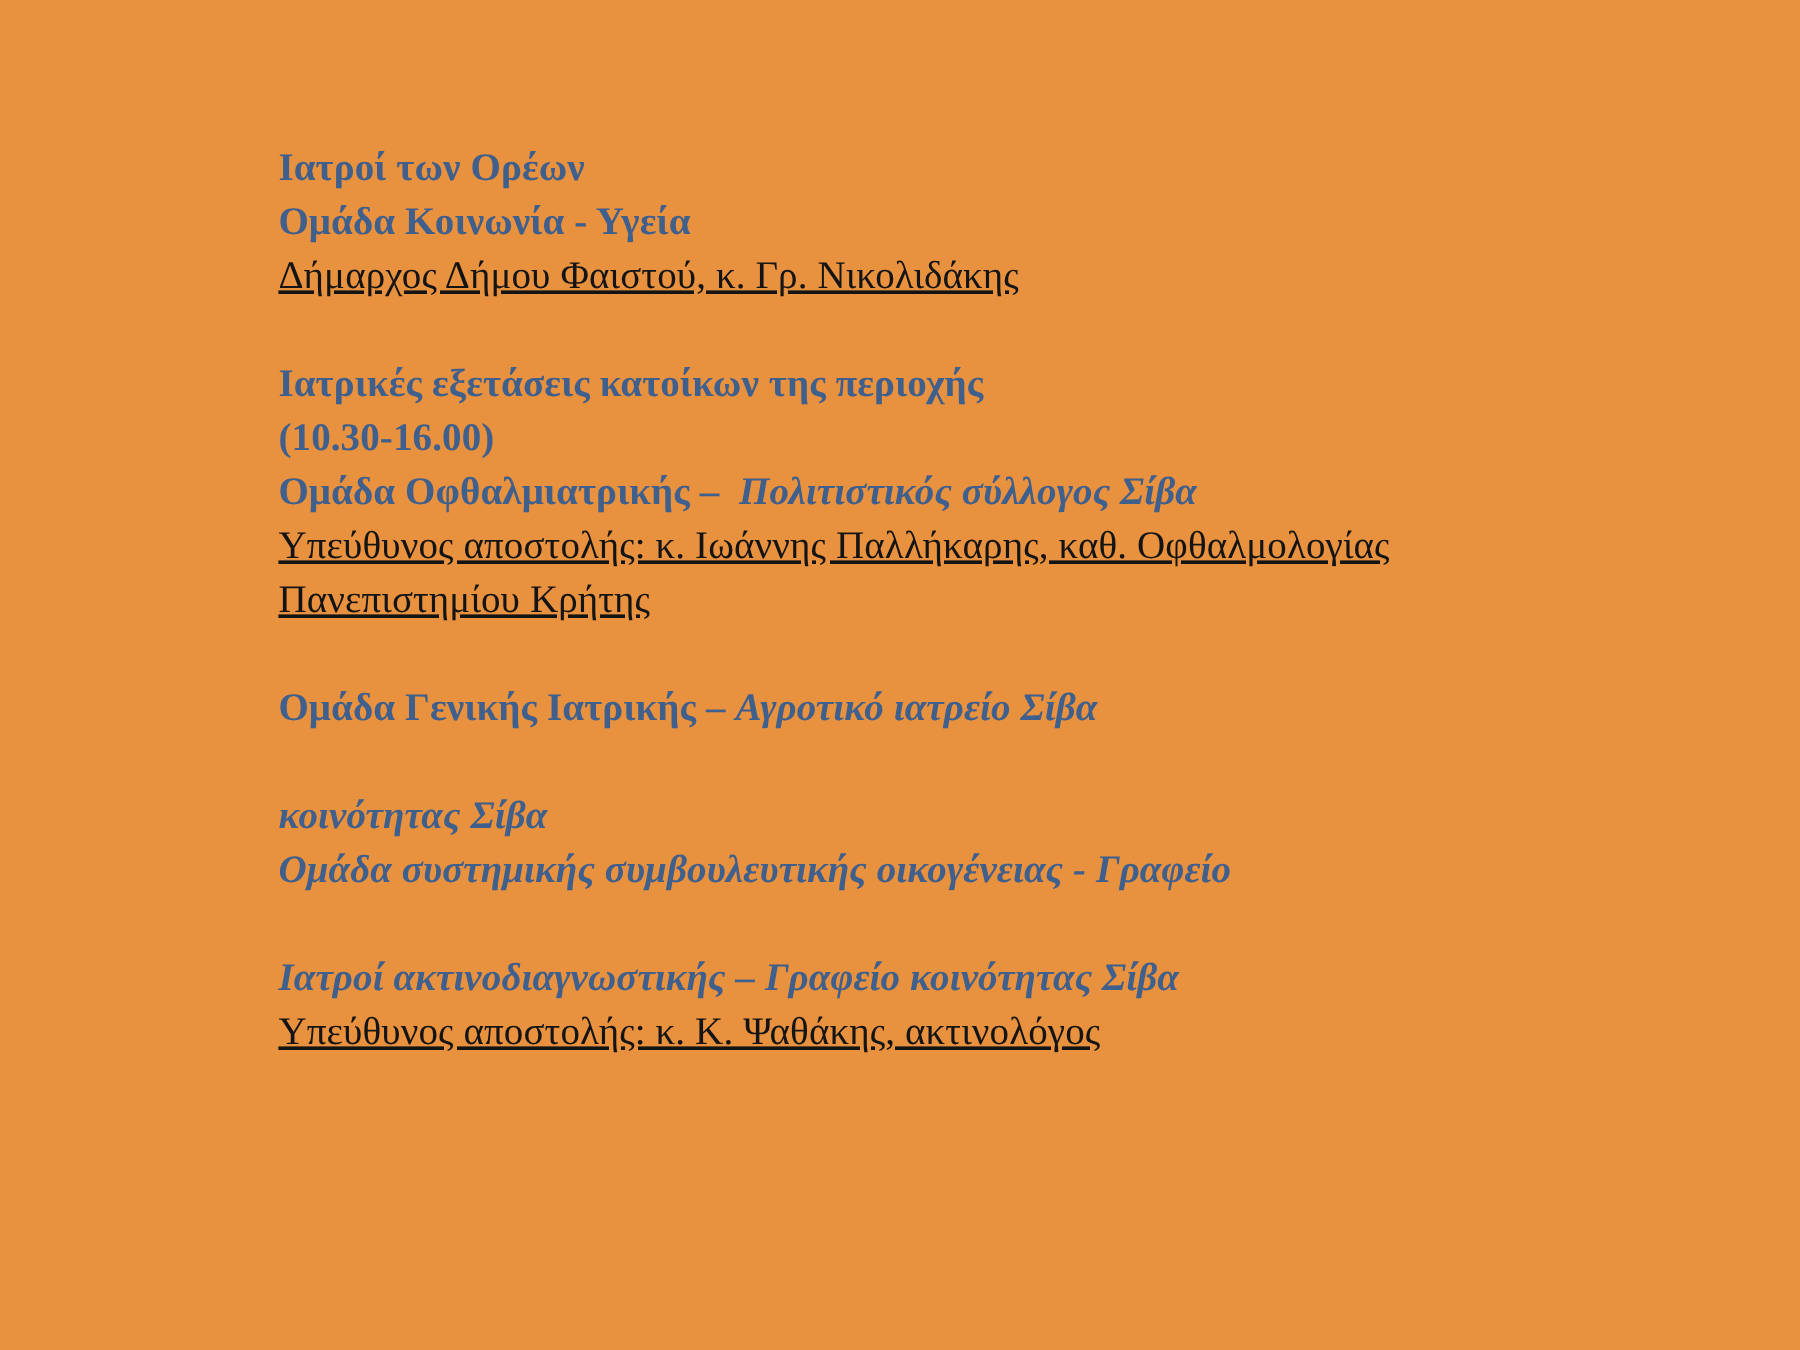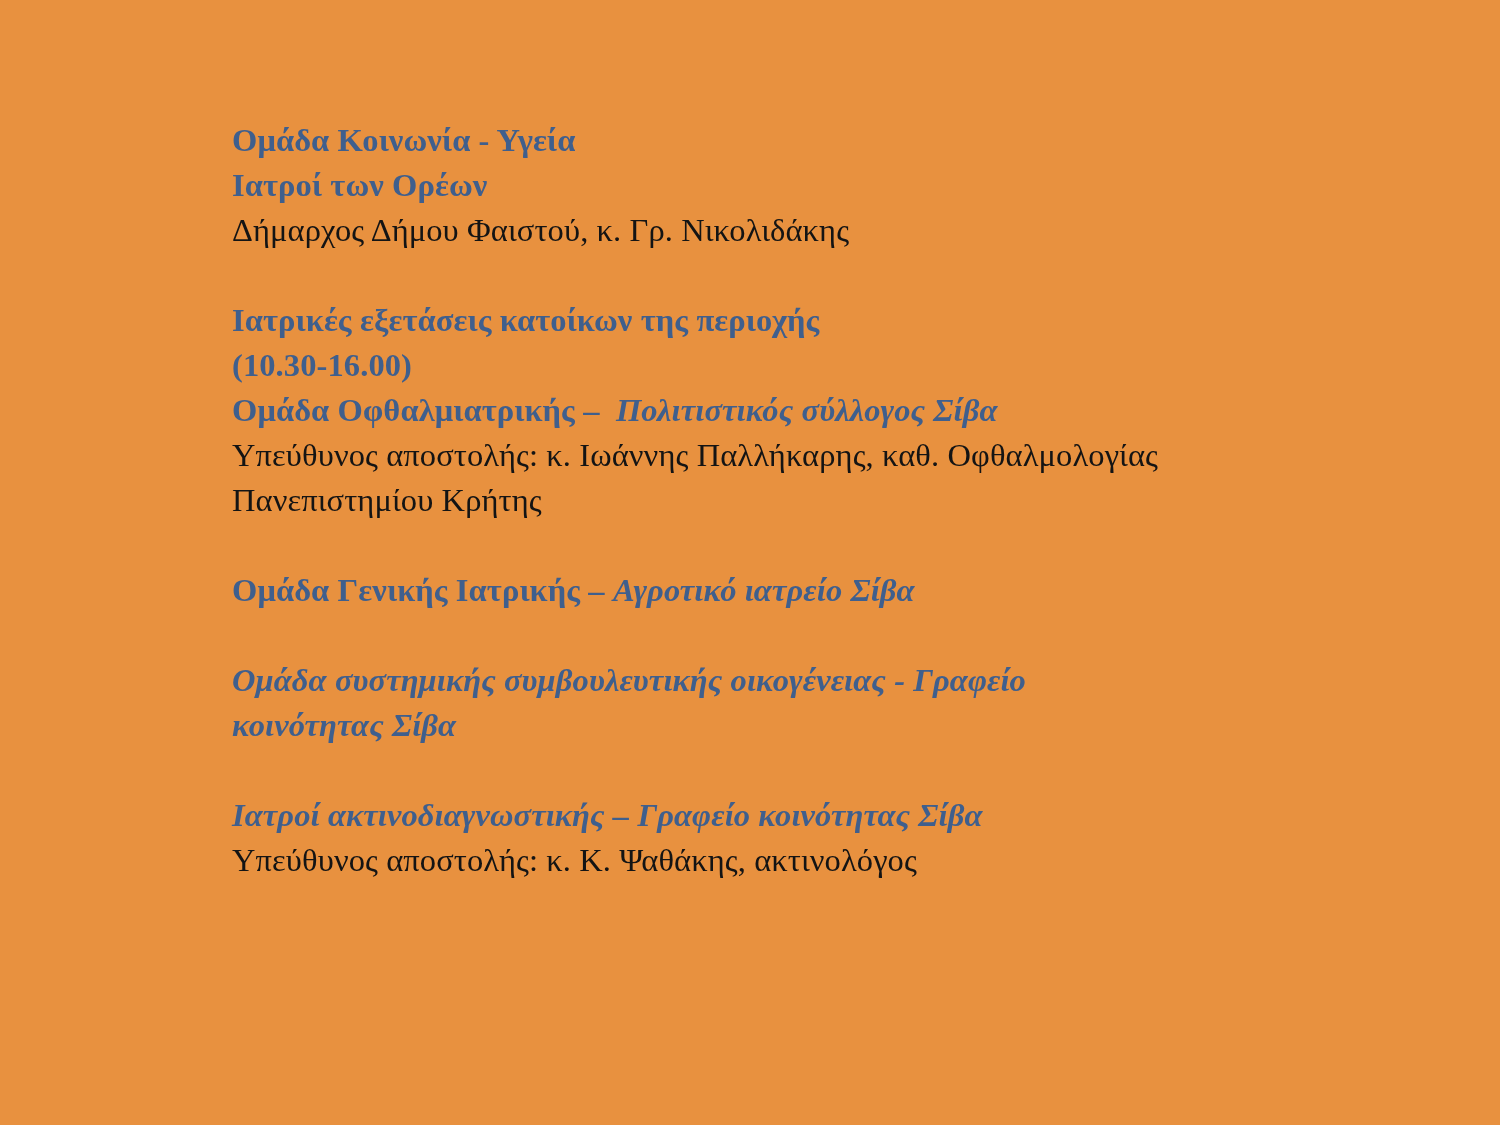--- a/index.html
+++ b/index.html
@@ -47,34 +47,35 @@
   }
   .heading .it {
     font-style: italic;
     margin-top: 13px;
   }
   
   .body-line {
     color: #141414;
     font-weight: normal;
     font-style: normal;
+    text-decoration: underline;
   }
   .spacer {
     height: 45px;
   }
 </style>
 </head>
 <body>
 
 <div class="slide">
   <div class="content">
 
     <div>
+      <div class="line heading">Ιατροί των Ορέων</div>
       <div class="line heading">Ομάδα Κοινωνία - Υγεία</div>
-      <div class="line heading">Ιατροί των Ορέων</div>
       <div class="line body-line">Δήμαρχος Δήμου Φαιστού, κ. Γρ. Νικολιδάκης</div>
     </div>
 
     <div class="spacer"></div>
 
     <div>
       <div class="line heading">Ιατρικές εξετάσεις κατοίκων της περιοχής</div>
       <div class="line heading">(10.30-16.00)</div>
       <div class="line heading"><span class="up">Ομάδα Οφθαλμιατρικής – </span><span class="it"> Πολιτιστικός σύλλογος Σίβα</span></div>
       <div class="line body-line">Υπεύθυνος αποστολής: κ. Ιωάννης Παλλήκαρης, καθ. Οφθαλμολογίας</div>
@@ -83,22 +84,22 @@
 
     <div class="spacer"></div>
 
     <div>
       <div class="line heading"><span class="up">Ομάδα Γενικής Ιατρικής – </span><span class="it">Αγροτικό ιατρείο Σίβα</span></div>
     </div>
 
     <div class="spacer"></div>
 
     <div>
+      <div class="line heading italic">κοινότητας Σίβα</div>
       <div class="line heading italic">Ομάδα συστημικής συμβουλευτικής οικογένειας - Γραφείο</div>
-      <div class="line heading italic">κοινότητας Σίβα</div>
     </div>
 
     <div class="spacer"></div>
 
     <div>
       <div class="line heading italic">Ιατροί ακτινοδιαγνωστικής – Γραφείο κοινότητας Σίβα</div>
       <div class="line body-line">Υπεύθυνος αποστολής: κ. Κ. Ψαθάκης, ακτινολόγος</div>
     </div>
 
   </div>

